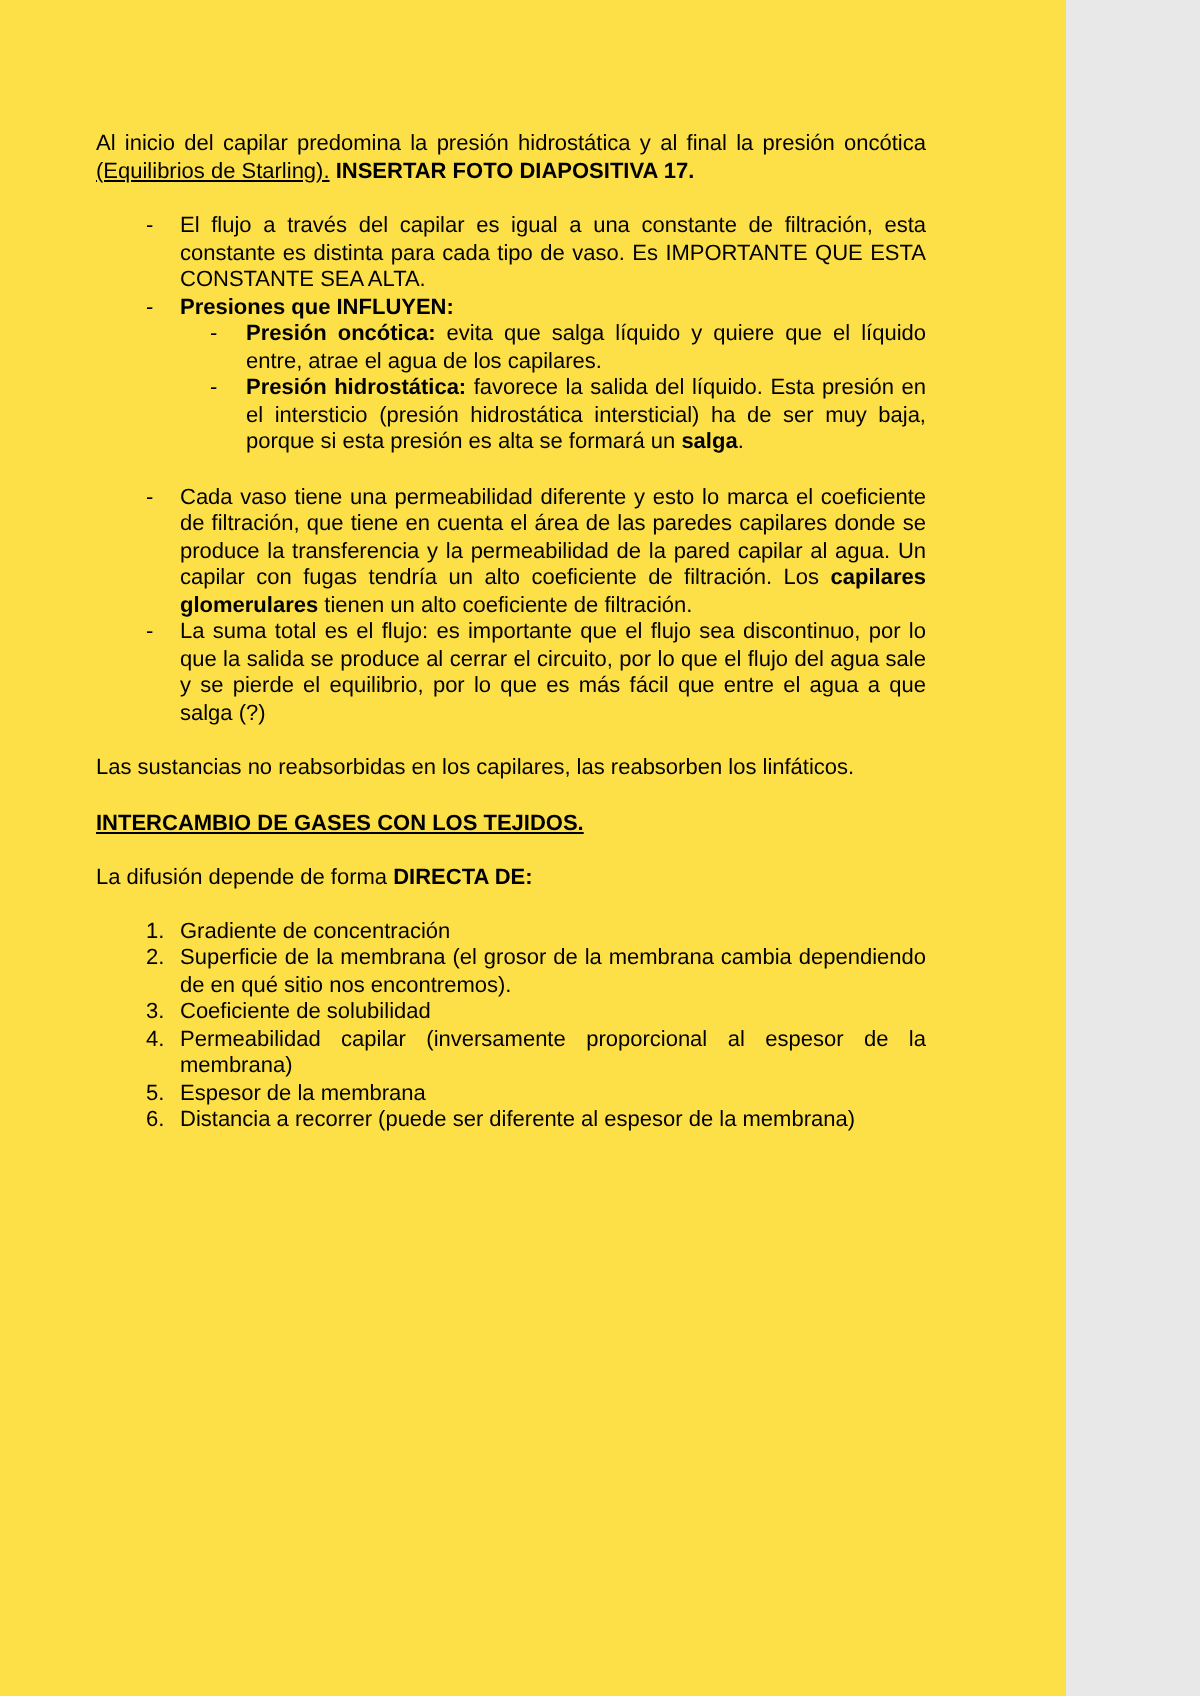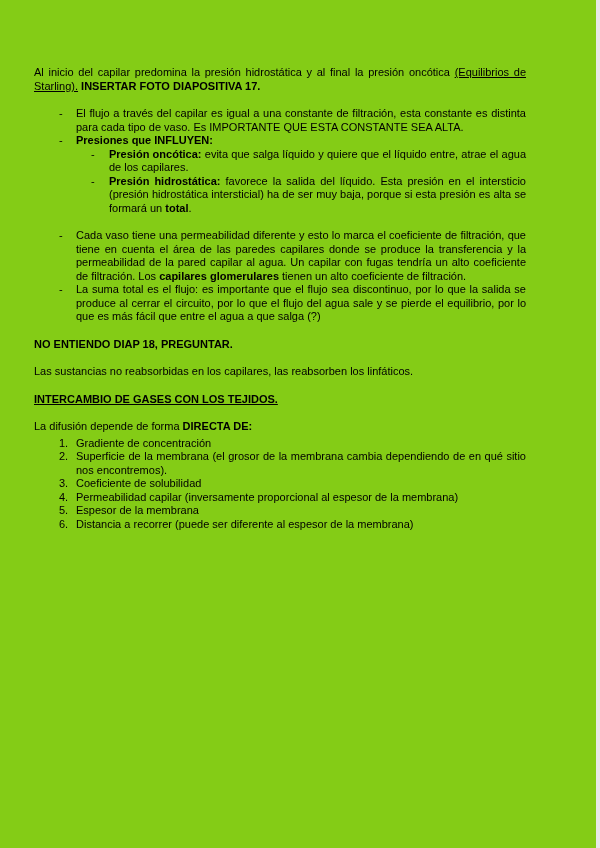--- a/index.html
+++ b/index.html
@@ -3,24 +3,24 @@
 <meta charset="utf-8">
 <style>
   * { margin: 0; padding: 0; box-sizing: border-box; }
   html, body { background: #e8e8e8; }
   body {
     width: 600px;
     font-family: "Liberation Sans", "DejaVu Sans", sans-serif;
     color: #000000;
   }
   .page {
-    width: 596px;
+    width: 533px;
     height: 848px;
-    background: #84cc16;
-    padding: 66px 70px 40px 34px;
+    background: #fde047;
+    padding: 66px 70px 40px 48px;
     overflow: hidden;
   }
   .para {
     font-size: 11px;
     line-height: 13.5px;
     text-align: justify;
     margin: 0 0 14px 0;
   }
   .li {
     display: flex;
@@ -31,21 +31,21 @@
   .l1 > .marker { flex: 0 0 17px; }
   .l2 { padding-left: 57px; }
   .l2 > .marker { flex: 0 0 18px; }
   .li-text { flex: 1 1 auto; text-align: justify; }
   .num { flex: 0 0 17px; }
   .b  { font-weight: bold; }
   .i  { }
   .u  { text-decoration: underline; }
   .bi { font-weight: bold; }
   .spacer { height: 14px; }
-  .tight { margin-bottom: 3px; }
+  .tight { margin-bottom: 13px; }
 </style>
 </head>
 <body>
 
 <div class="page">
 
   <p class="para"><span>Al inicio del capilar predomina la presión hidrostática y al final la presión oncótica </span><span class="u">(Equilibrios de Starling).</span><span> </span><span class="b">INSERTAR FOTO DIAPOSITIVA 17.</span></p>
 
   <div>
     <div class="li l1">
@@ -55,40 +55,39 @@
     <div class="li l1">
       <span class="marker">-</span>
       <span class="li-text b">Presiones que INFLUYEN:</span>
     </div>
     <div class="li l2">
       <span class="marker">-</span>
       <span class="li-text"><span class="b">Presión oncótica:</span><span> evita que salga líquido y quiere que el líquido entre, atrae el agua de los capilares.</span></span>
     </div>
     <div class="li l2">
       <span class="marker">-</span>
-      <span class="li-text"><span class="b">Presión hidrostática:</span><span> favorece la salida del líquido. Esta presión en el intersticio (presión hidrostática intersticial) ha de ser muy baja, porque si esta presión es alta se formará un </span><span class="b">total</span><span>.</span></span>
+      <span class="li-text"><span class="b">Presión hidrostática:</span><span> favorece la salida del líquido. Esta presión en el intersticio (presión hidrostática intersticial) ha de ser muy baja, porque si esta presión es alta se formará un </span><span class="b">salga</span><span>.</span></span>
     </div>
   </div>
 
   <div class="spacer"></div>
 
   <div>
     <div class="li l1">
       <span class="marker">-</span>
       <span class="li-text"><span>Cada vaso tiene una permeabilidad diferente y esto lo marca el coeficiente de filtración, que tiene en cuenta el área de las paredes capilares donde se produce la transferencia y la permeabilidad de la pared capilar al agua. </span><span class="i">Un capilar con fugas tendría un alto coeficiente de filtración. Los </span><span class="bi">capilares glomerulares</span><span class="i"> tienen un alto coeficiente de filtración.</span></span>
     </div>
     <div class="li l1">
       <span class="marker">-</span>
       <span class="li-text">La suma total es el flujo: es importante que el flujo sea discontinuo, por lo que la salida se produce al cerrar el circuito, por lo que el flujo del agua sale y se pierde el equilibrio, por lo que es más fácil que entre el agua a que salga (?)</span>
     </div>
   </div>
 
   <div class="spacer"></div>
 
-  <p class="para b">NO ENTIENDO DIAP 18, PREGUNTAR.</p>
 
 
 
 
   <p class="para">Las sustancias no reabsorbidas en los capilares, las reabsorben los linfáticos.</p>
 
   <p class="para"><span class="b u">INTERCAMBIO DE GASES CON LOS TEJIDOS.</span></p>
 
   <p class="para tight"><span>La difusión depende de forma </span><span class="b">DIRECTA DE:</span></p>
 

